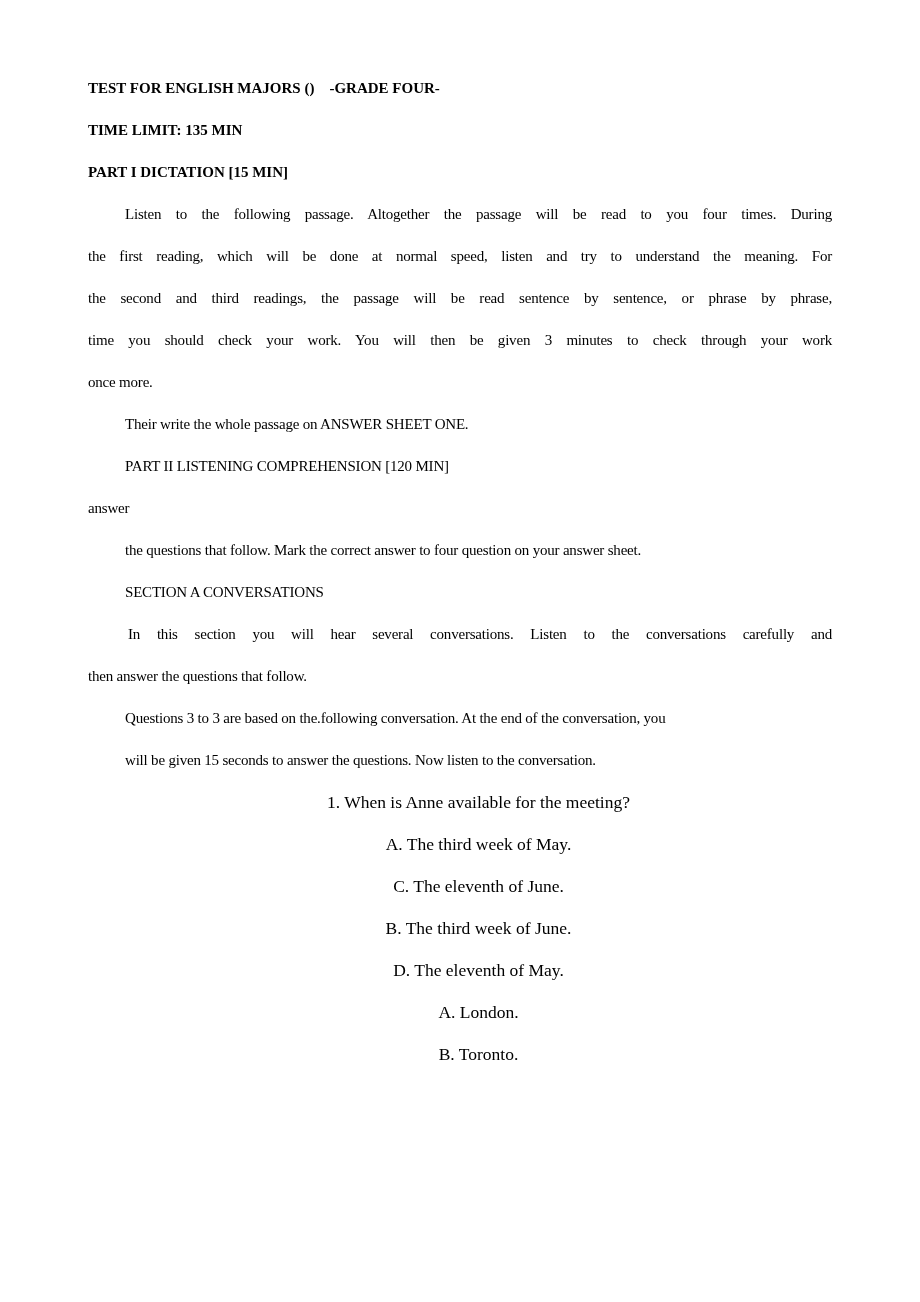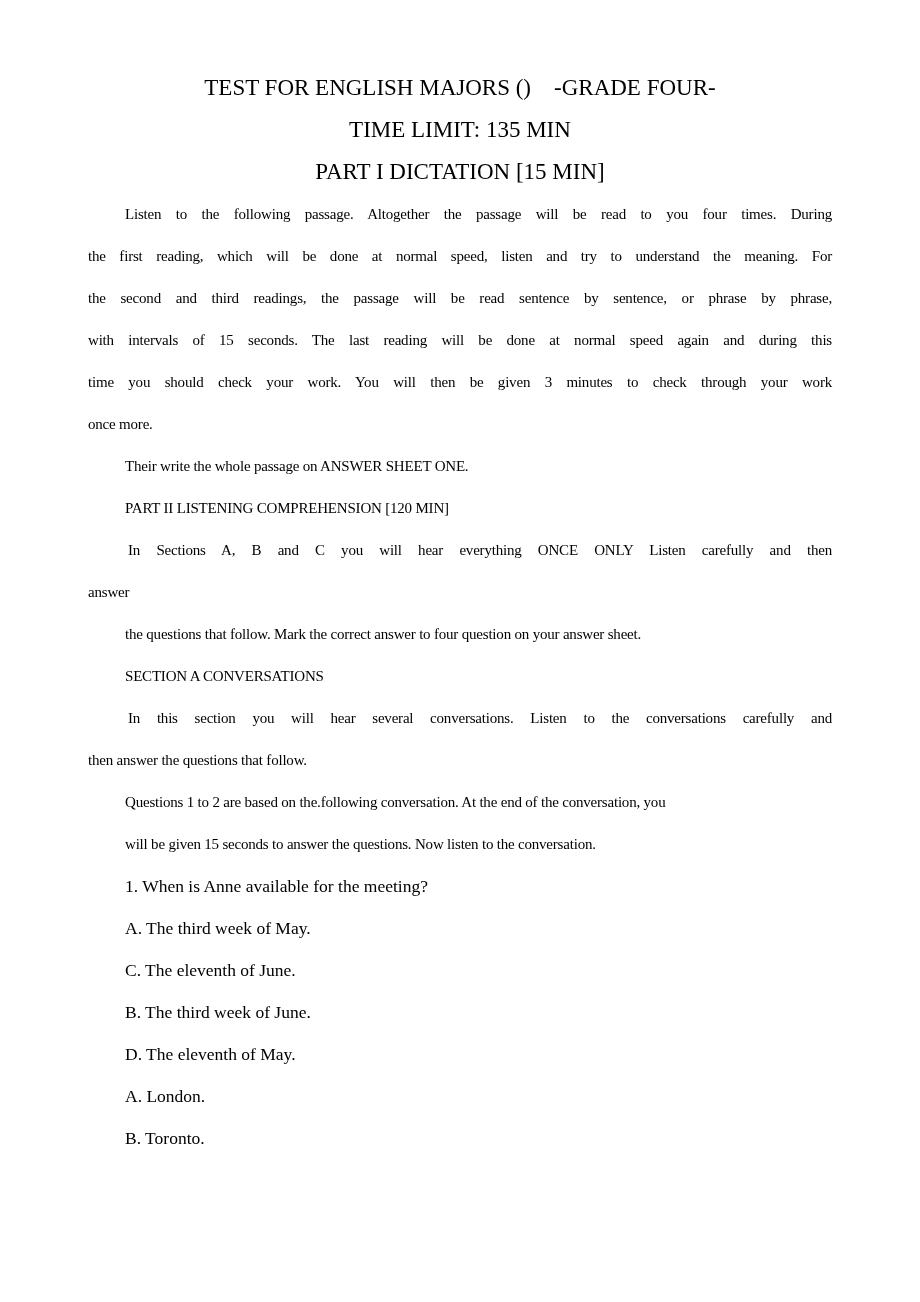--- a/index.html
+++ b/index.html
@@ -21,81 +21,79 @@
       top: 72px;
       width: 744px;
     }
     .line {
       font-size: 15px;
       height: 42px;
       line-height: 32px;
       white-space: nowrap;
     }
     .center {
-      text-align: center;
-      font-weight: normal;
-      font-size: 23px;
+      font-weight: bold;
+      font-size: 15px;
     }
     .justify {
       text-align: justify;
       text-align-last: justify;
       white-space: normal;
     }
     .indent {
       padding-left: 37px;
     }
     .indent-sm {
       padding-left: 40px;
     }
     .tight {
       font-stretch: condensed;
       letter-spacing: -0.2px;
     }
     .q {
       padding-left: 37px;
       font-size: 17.5px;
+      text-align: center;
     }
   </style>
 </head>
 <body>
 
 <div class="page">
 
   <div class="line center" style="white-space:pre;">TEST FOR ENGLISH MAJORS ()    -GRADE FOUR-</div>
   <div class="line center">TIME LIMIT: 135 MIN</div>
   <div class="line center">PART I DICTATION [15 MIN]</div>
 
   <div>
     <div class="line justify indent tight">Listen to the following passage. Altogether the passage will be read to you four times. During</div>
     <div class="line justify tight">the first reading, which will be done at normal speed, listen and try to understand the meaning. For</div>
     <div class="line justify tight">the second and third readings, the passage will be read sentence by sentence, or phrase by phrase,</div>
-    <div class="line justify tight">with intervals of 15 seconds. The last reading will be done at normal speed again and during this</div>
     <div class="line justify tight">time you should check your work. You will then be given 3 minutes to check through your work</div>
     <div class="line tight">once more.</div>
   </div>
 
   <div class="line indent tight">Their write the whole passage on ANSWER SHEET ONE.</div>
 
   <div class="line indent tight">PART II LISTENING COMPREHENSION [120 MIN]</div>
 
   <div>
-    <div class="line justify indent-sm tight">In Sections A, B and C you will hear everything ONCE ONLY Listen carefully and then</div>
     <div class="line tight">answer</div>
     <div class="line indent tight">the questions that follow. Mark the correct answer to four question on your answer sheet.</div>
   </div>
 
   <div class="line indent tight">SECTION A CONVERSATIONS</div>
 
   <div>
     <div class="line justify indent-sm tight">In this section you will hear several conversations. Listen to the conversations carefully and</div>
     <div class="line tight">then answer the questions that follow.</div>
   </div>
 
   <div>
-    <div class="line indent tight">Questions 1 to 2 are based on the.following conversation. At the end of the conversation, you</div>
+    <div class="line indent tight">Questions 3 to 3 are based on the.following conversation. At the end of the conversation, you</div>
     <div class="line indent tight">will be given 15 seconds to answer the questions. Now listen to the conversation.</div>
   </div>
 
   <div>
     <div class="line q">1. When is Anne available for the meeting?</div>
     <div class="line q">A. The third week of May.</div>
     <div class="line q">C. The eleventh of June.</div>
     <div class="line q">B. The third week of June.</div>
     <div class="line q">D. The eleventh of May.</div>
   </div>

